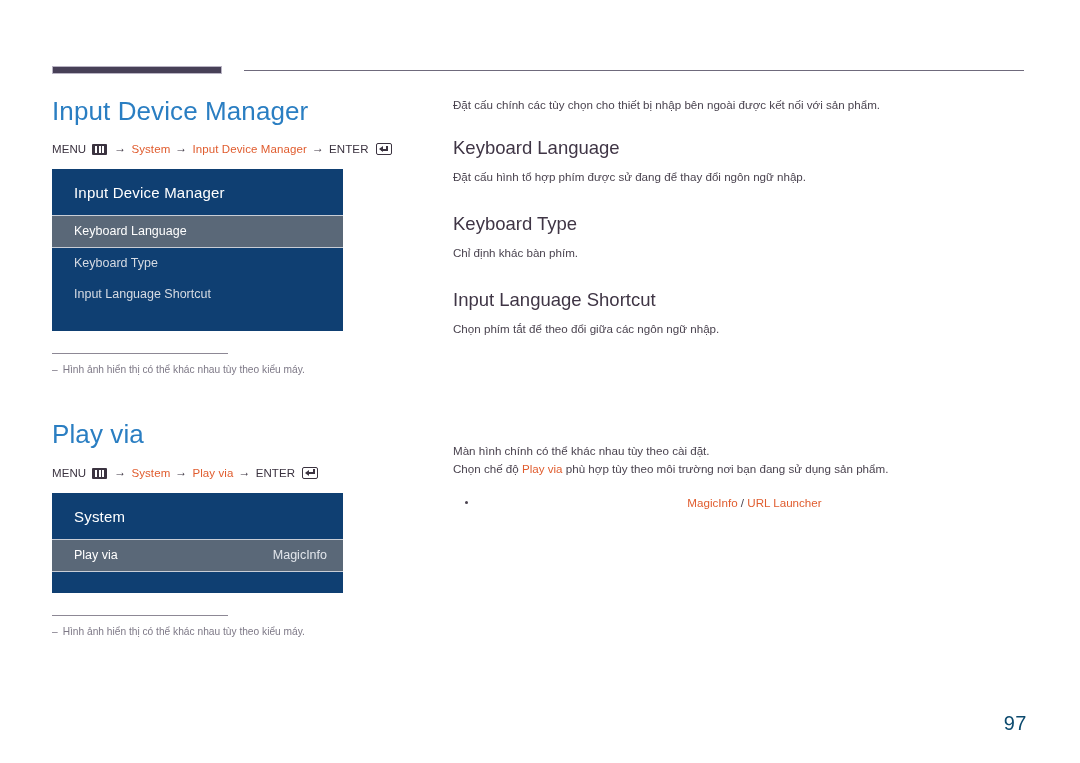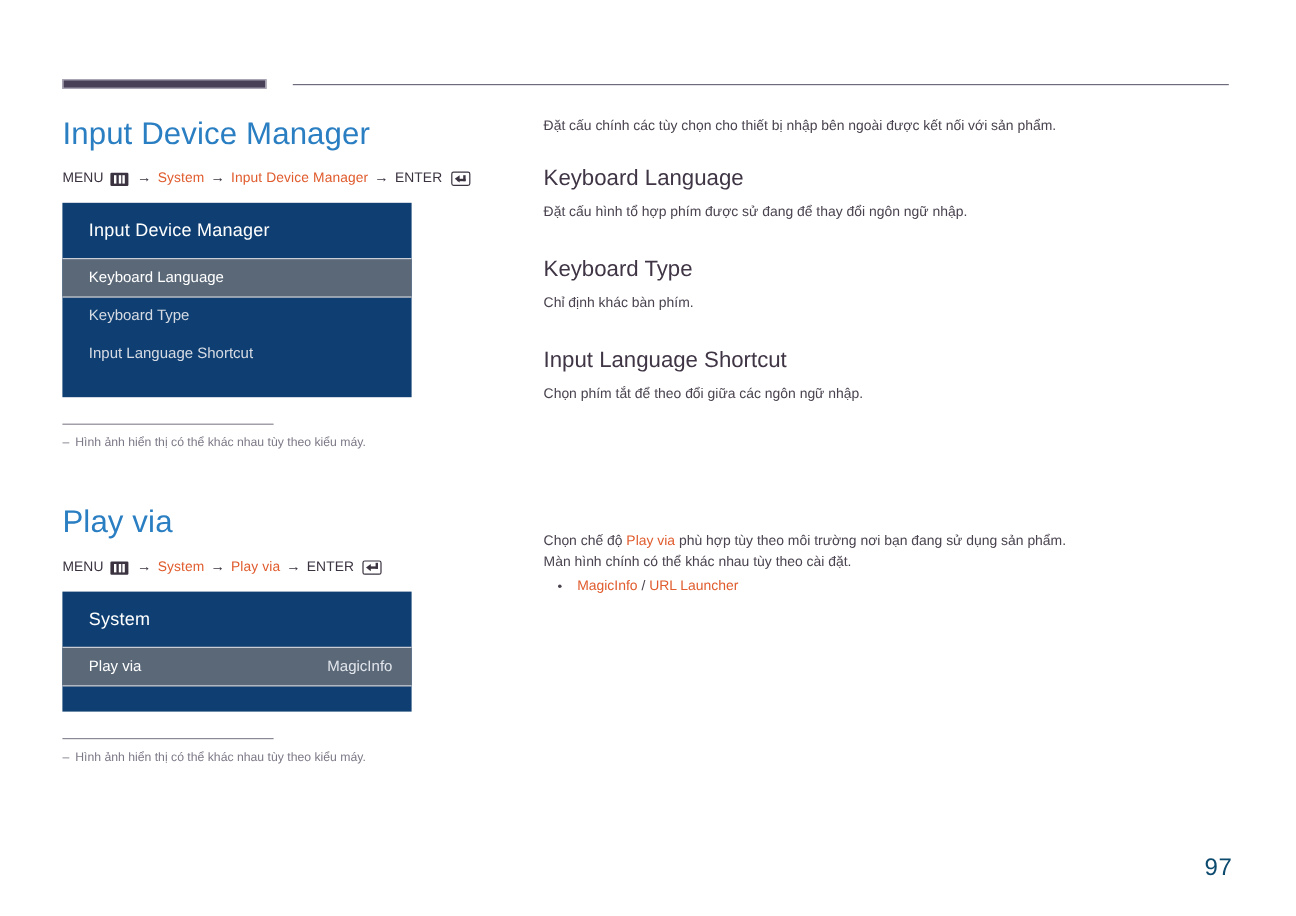--- a/index.html
+++ b/index.html
@@ -195,22 +195,23 @@
     line-height: 1.55;
     margin: 0 0 26px 0;
   }
   .body-text.tight { margin-bottom: 22px; }
   .inline-accent { color: #e05c2e; }
 
   .desc-block h2 { margin-top: 0; }
 
   .bullet-list {
     list-style: none;
-    margin: 1px 0 0 0;
+    margin: 15px 0 0 0;
     padding: 0;
+    text-align: center;
   }
   .bullet-list li {
     font-size: 11.6px;
     color: #e05c2e;
     position: relative;
     padding-left: 28px;
     line-height: 1.7;
   }
   .bullet-list li .dot {
     position: absolute;
@@ -353,24 +354,24 @@
   </div>
 
   <div class="desc-block">
     <h2 class="sub-title">Input Language Shortcut</h2>
     <p class="body-text">Chọn phím tắt để theo đổi giữa các ngôn ngữ nhập.</p>
   </div>
 
   <div class="right-desc-spacer"></div>
 
   <div>
+    <p class="body-text" style="margin-bottom:0">Màn hình chính có thể khác nhau tùy theo cài đặt.</p>
     <p class="body-text" style="margin-bottom:0">
       <span>Chọn chế độ </span><span class="inline-accent">Play via</span><span> phù hợp tùy theo môi trường nơi bạn đang sử dụng sản phẩm.</span>
     </p>
-    <p class="body-text" style="margin-bottom:0">Màn hình chính có thể khác nhau tùy theo cài đặt.</p>
     <ul class="bullet-list">
       <li>
         <span class="dot"></span>
         <span>MagicInfo</span><span class="sep"> / </span><span>URL Launcher</span>
       </li>
     </ul>
   </div>
 </div>
 
 <div class="page-number">97</div>

